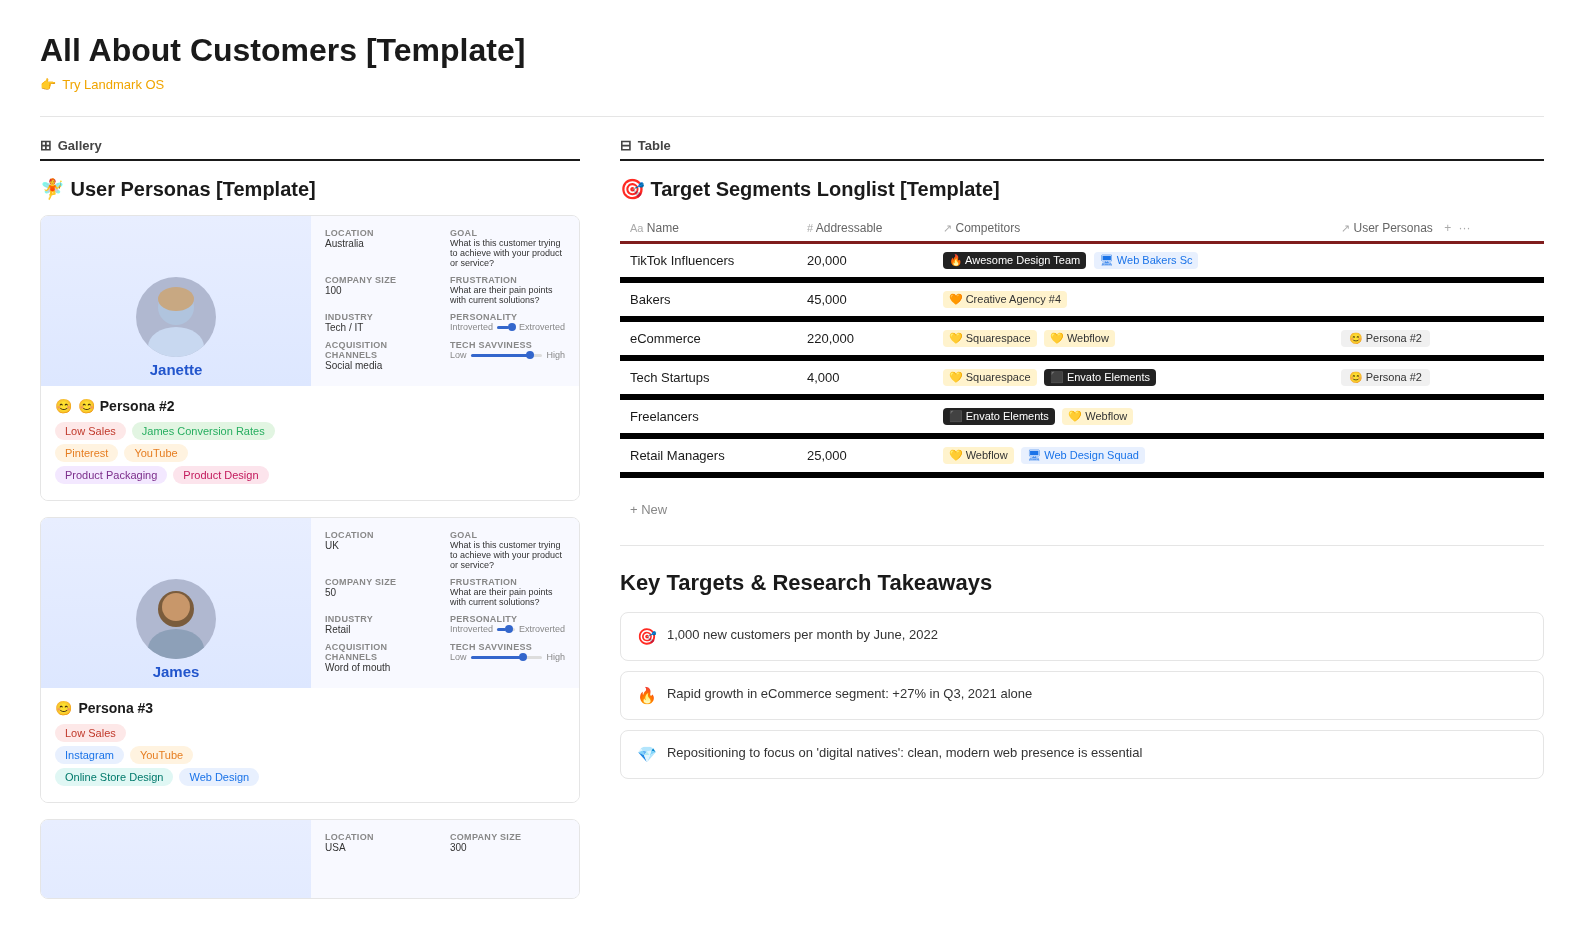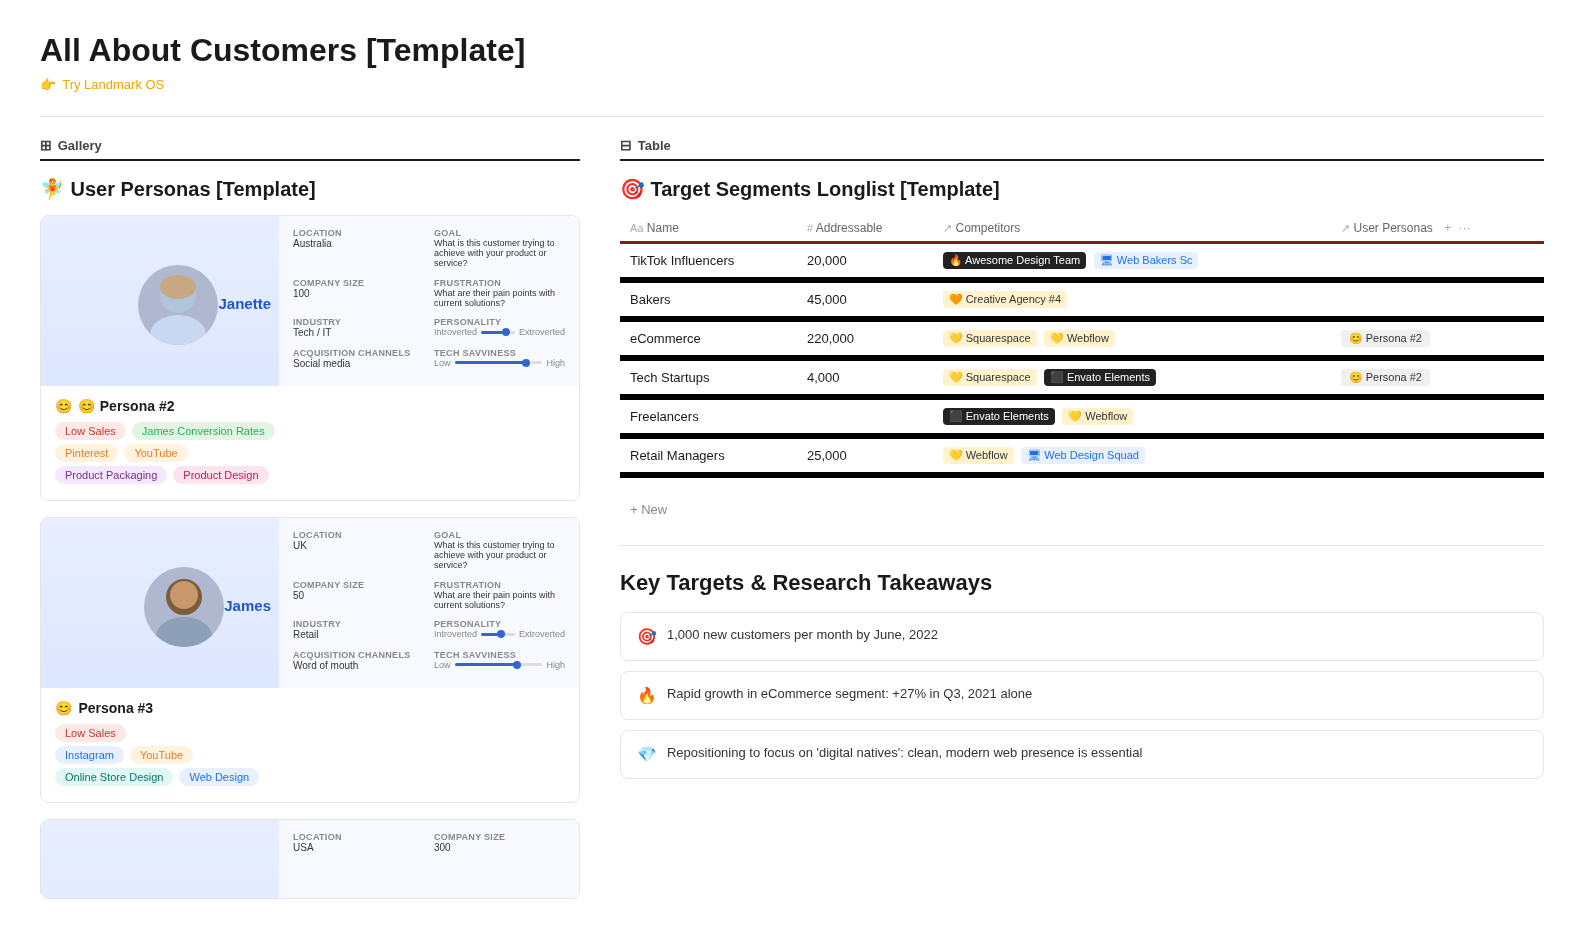--- a/index.html
+++ b/index.html
@@ -69,22 +69,23 @@
       overflow: hidden;
       margin-bottom: 16px;
       background: #fff;
     }
     .persona-card-inner {
       display: flex;
       background: #f0f4ff;
       min-height: 170px;
     }
     .persona-avatar-section {
-      width: 238px;
-      display: flex;
+      width: 270px;
+      display: flex;
+      flex-direction: column;
       align-items: center;
       justify-content: flex-end;
       padding: 12px 8px 0;
       position: relative;
       background: linear-gradient(180deg, #e8eeff 0%, #dde7ff 100%);
     }
     .avatar-placeholder {
       width: 80px;
       height: 80px;
       border-radius: 50%;

